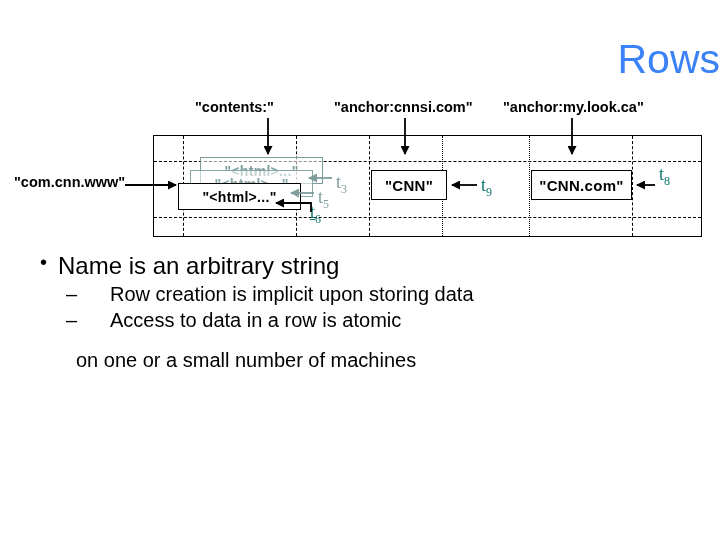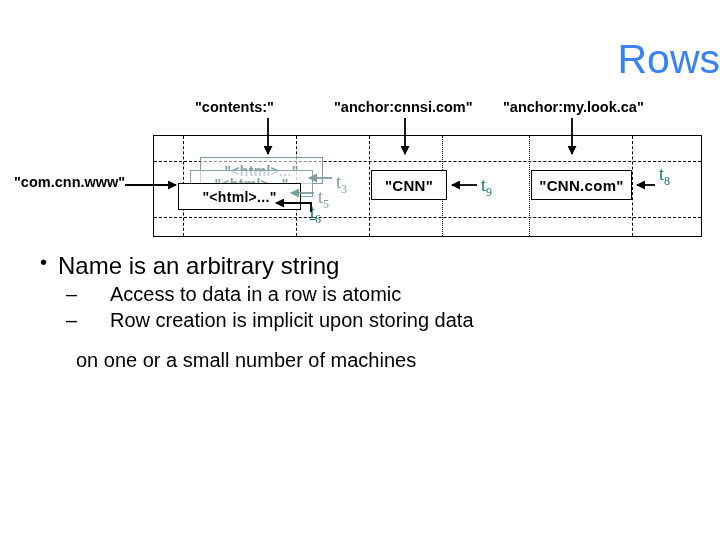--- a/index.html
+++ b/index.html
@@ -259,23 +259,23 @@
     <g>
       <line x1="655" y1="93" x2="637" y2="93" stroke="#000" stroke-width="1.8" marker-end="url(#ah-black)"></line>
     </g>
   </svg>
 </div>
 
 <div id="bullets">
 
   <div class="bullet-l1">Name is an arbitrary string</div>
 
+  <div class="bullet-l2"><span class="dash">–</span><span>Row creation is implicit upon storing data</span></div>
+
   <div class="bullet-l2"><span class="dash">–</span><span>Access to data in a row is atomic</span></div>
 
-  <div class="bullet-l2"><span class="dash">–</span><span>Row creation is implicit upon storing data</span></div>
-
   <div class="spacer-gap"></div>
 
 
 
   <div class="bullet-l2" style="text-indent:0; padding-left:60px;">on one or a small number of machines</div>
 
 </div>
 
 </body></html>

